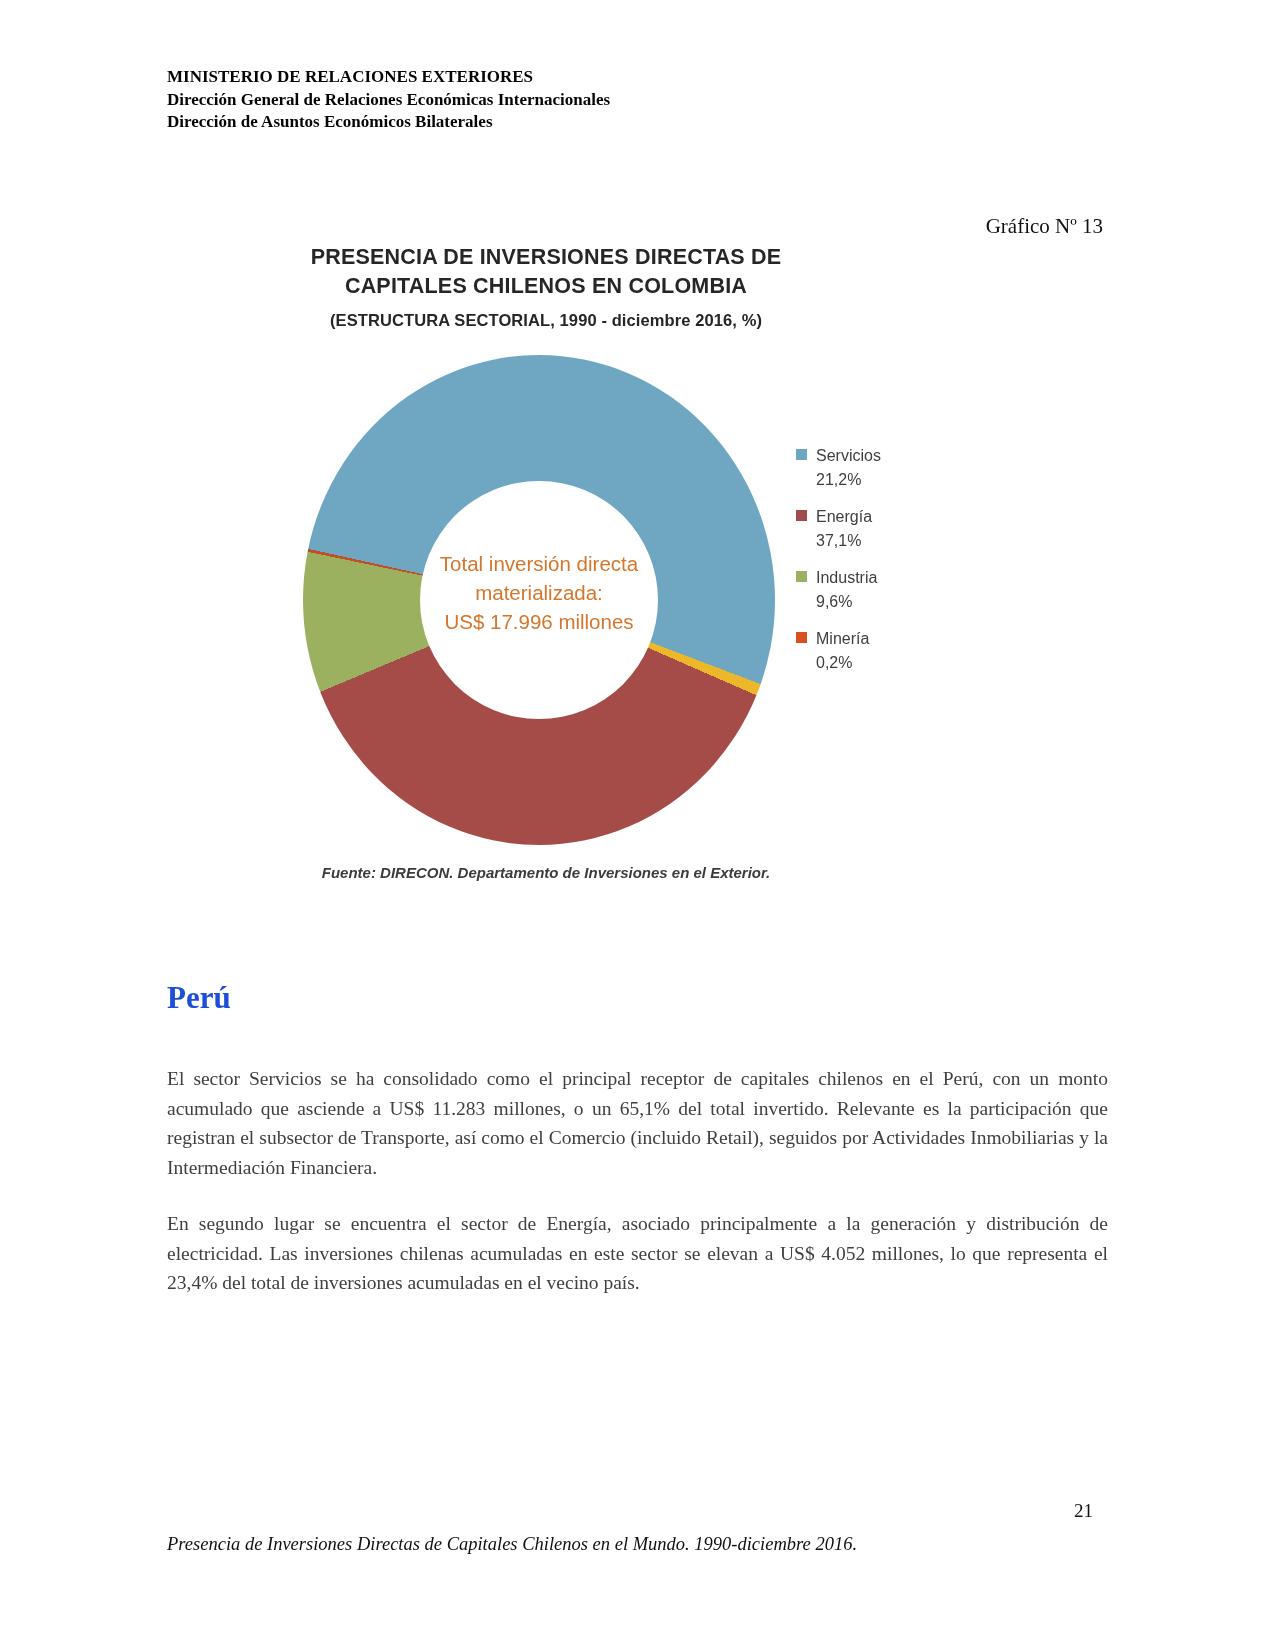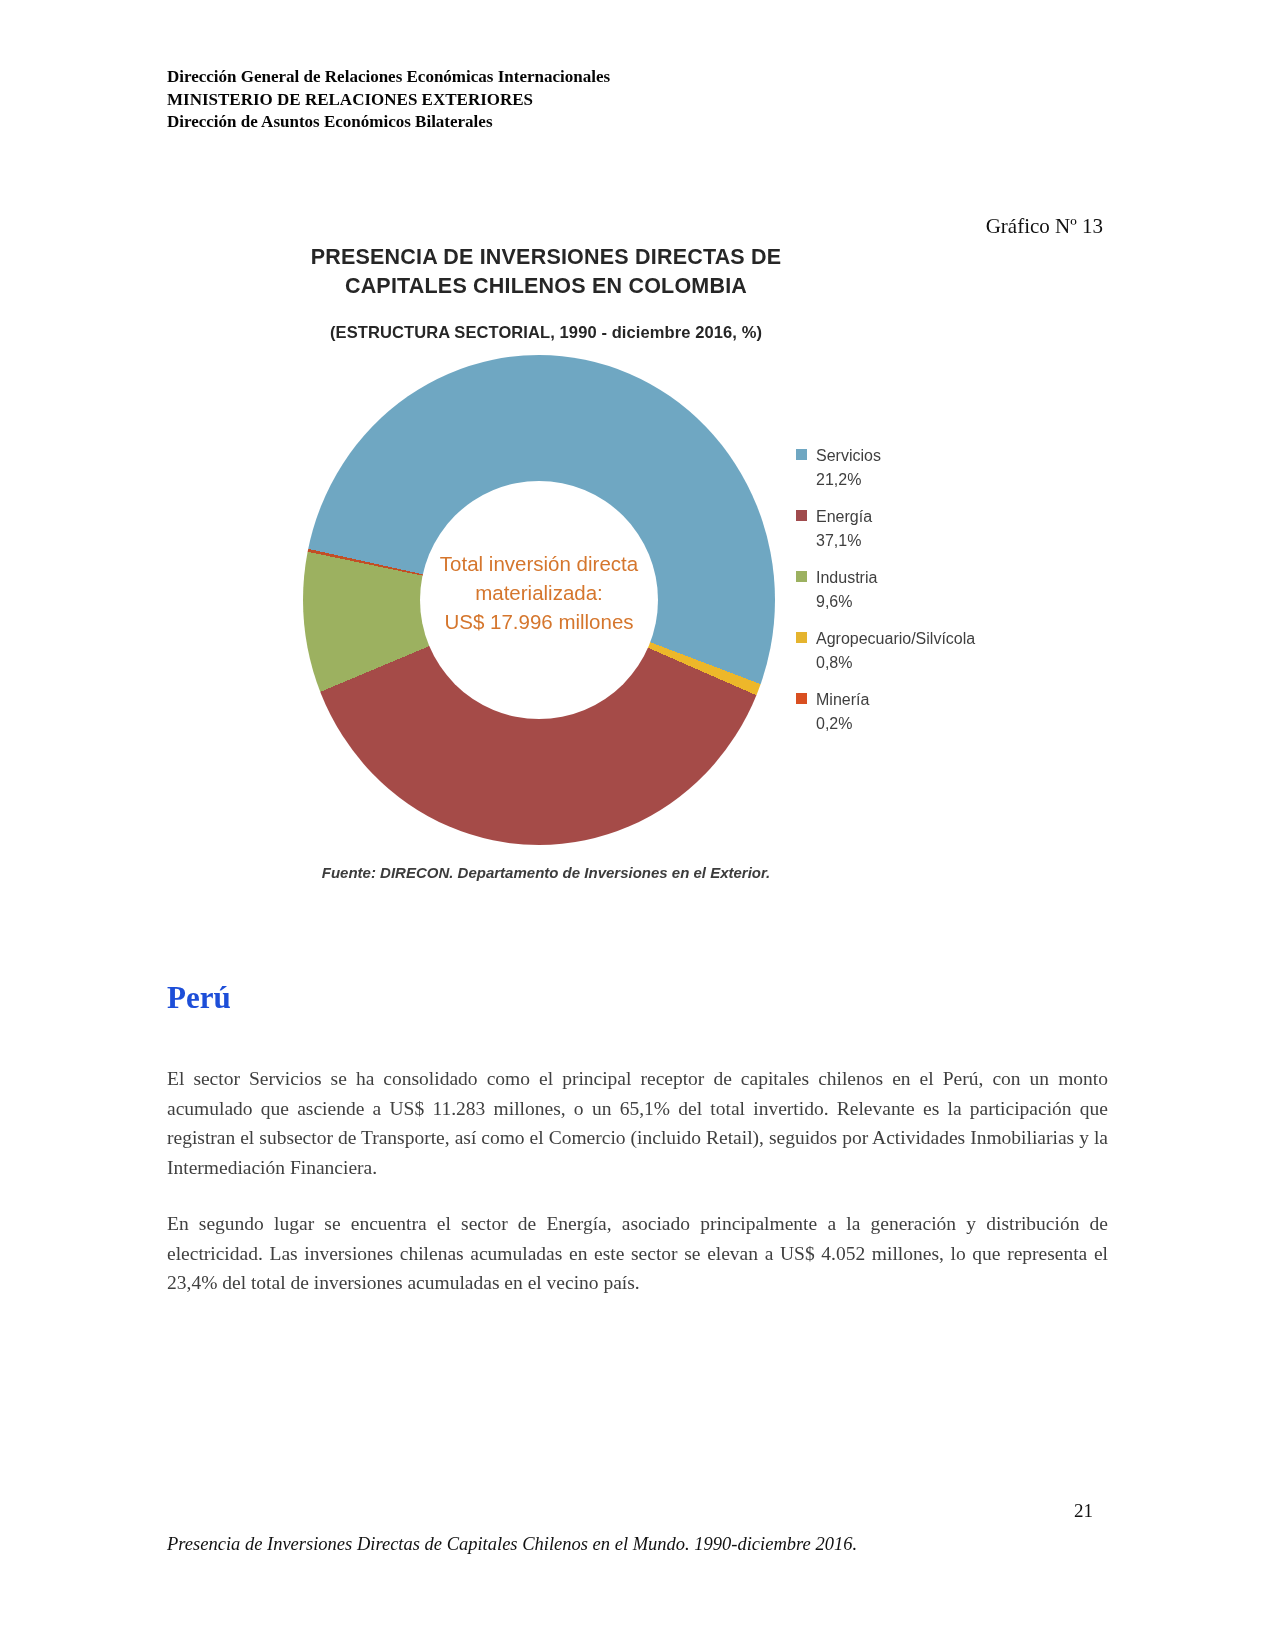--- a/index.html
+++ b/index.html
@@ -11,21 +11,21 @@
   
   .doc-header { position:absolute; left:167px; top:66px; font-weight:bold; font-size:17px; line-height:22.5px; color:#050505; }
 
   
   .grafico-label { position:absolute; top:214px; right:172px; font-size:21px; color:#111; }
 
   
   .chart-head { position:absolute; left:281px; top:243px; width:530px; text-align:center;
                 font-family:"Liberation Sans", sans-serif; font-weight:bold; color:#262626; }
   .chart-title { font-size:21.5px; line-height:29px; letter-spacing:0.2px; }
-  .chart-subtitle { margin-top:22px; font-size:16.5px; letter-spacing:0.1px; }
+  .chart-subtitle { margin-top:10px; font-size:16.5px; letter-spacing:0.1px; }
 
   .donut { position:absolute; left:303px; top:355px; width:472px; height:490px; border-radius:50%; }
   .donut-hole { position:absolute; left:50%; top:50%; transform:translate(-50%,-50%);
                 width:238px; height:238px; border-radius:50%; background:#ffffff;
                 display:flex; align-items:center; justify-content:center; }
   .center-label { margin-top:-16px; text-align:center; font-family:"Liberation Sans", sans-serif;
                   font-weight:normal; font-size:20.5px; line-height:29px; color:#D5762D; }
 
   .legend { position:absolute; left:796px; top:444px; display:flex; flex-direction:column; gap:13px;
             font-family:"Liberation Sans", sans-serif; font-size:16px; color:#3f3f3f; }
@@ -47,22 +47,22 @@
 
   .page-number { position:absolute; top:1500px; right:182px; font-size:19px; color:#111; }
   .footer-note { position:absolute; left:167px; top:1534px; font-size:18.5px; font-style:italic; color:#111; }
 </style>
 </head>
 <body>
 
 <div class="page">
 
   <header class="doc-header">
+    <div>MINISTERIO DE RELACIONES EXTERIORES</div>
     <div>Dirección General de Relaciones Económicas Internacionales</div>
-    <div>MINISTERIO DE RELACIONES EXTERIORES</div>
     <div>Dirección de Asuntos Económicos Bilaterales</div>
   </header>
 
   <div class="grafico-label">Gráfico Nº 13</div>
 
   <div class="chart-head">
     <div class="chart-title">
       <div>PRESENCIA DE INVERSIONES DIRECTAS DE</div>
       <div>CAPITALES CHILENOS EN COLOMBIA</div>
     </div>
@@ -95,27 +95,20 @@
       </span>
     </div>
     <div class="legend-item">
       <span class="legend-swatch" style="background: rgb(156, 177, 96);"></span>
       <span class="legend-text">
         <span>Industria</span>
         <span>9,6%</span>
       </span>
     </div>
     <div class="legend-item">
-      <span class="legend-swatch" style="background: rgb(229, 180, 46);"></span>
-      <span class="legend-text">
-        <span>Agropecuario/Silvícola</span>
-        <span>0,8%</span>
-      </span>
-    </div>
-    <div class="legend-item">
       <span class="legend-swatch" style="background: rgb(217, 79, 33);"></span>
       <span class="legend-text">
         <span>Minería</span>
         <span>0,2%</span>
       </span>
     </div>
   </div>
 
   <div class="fuente">Fuente: DIRECON. Departamento de Inversiones en el Exterior.</div>
 

